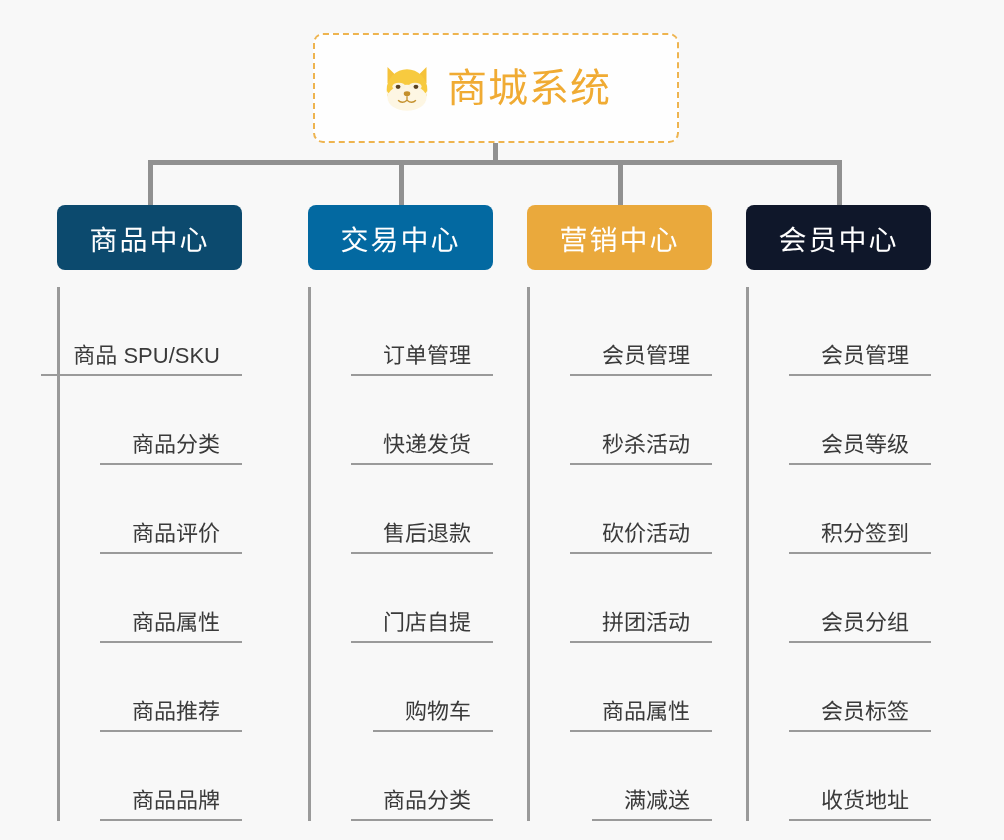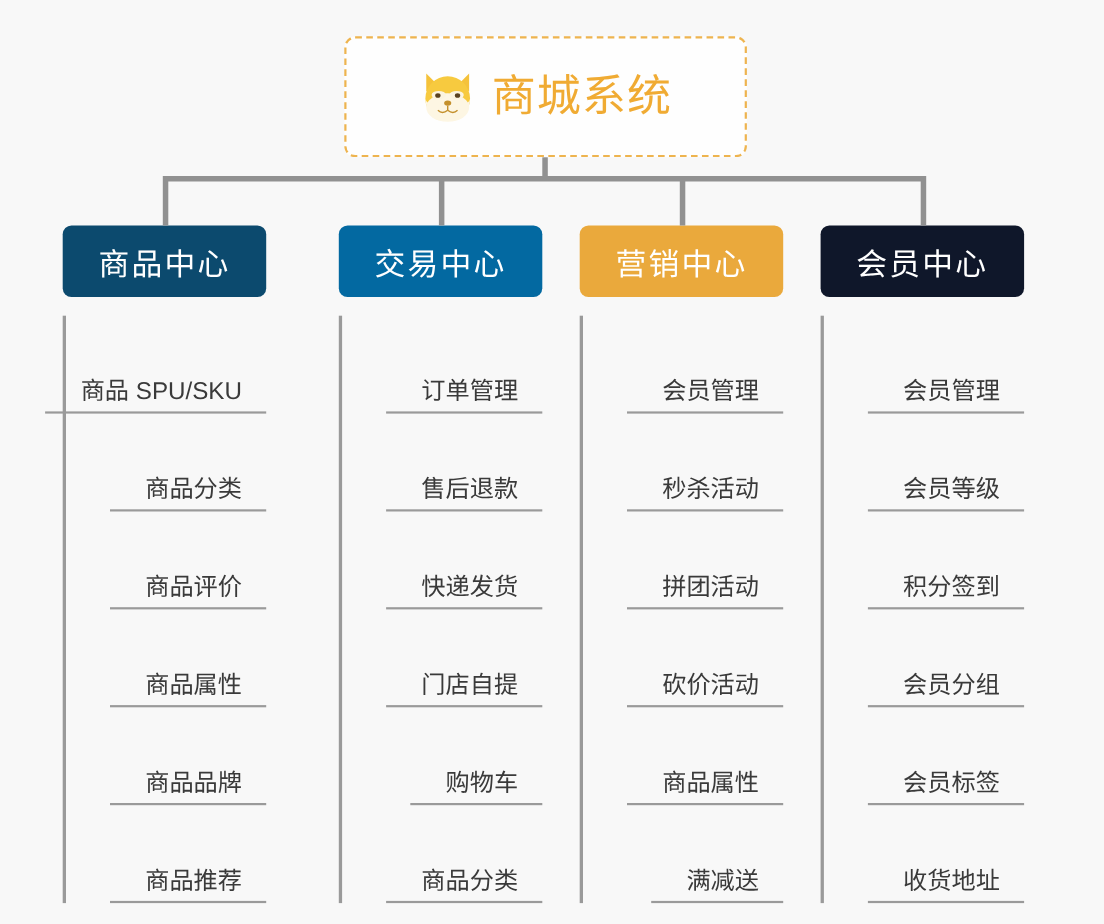--- a/index.html
+++ b/index.html
@@ -120,40 +120,40 @@
           <div class="leaf">
             <div class="leaf-inner">商品分类</div>
           </div>
           <div class="leaf">
             <div class="leaf-inner">商品评价</div>
           </div>
           <div class="leaf">
             <div class="leaf-inner">商品属性</div>
           </div>
           <div class="leaf">
+            <div class="leaf-inner">商品推荐</div>
+          </div>
+          <div class="leaf">
             <div class="leaf-inner">商品品牌</div>
-          </div>
-          <div class="leaf">
-            <div class="leaf-inner">商品推荐</div>
           </div>
         </div>
       </div>
       <div class="column" style="left: 308px; width: 185px;">
         <div class="cat-box" style="background: #0369a1; width: 185px;">
           <span>交易中心</span>
         </div>
         <div class="leaves">
           <div class="leaf">
             <div class="leaf-inner">订单管理</div>
           </div>
           <div class="leaf">
+            <div class="leaf-inner">快递发货</div>
+          </div>
+          <div class="leaf">
             <div class="leaf-inner">售后退款</div>
-          </div>
-          <div class="leaf">
-            <div class="leaf-inner">快递发货</div>
           </div>
           <div class="leaf">
             <div class="leaf-inner">门店自提</div>
           </div>
           <div class="leaf">
             <div class="leaf-inner">购物车</div>
           </div>
           <div class="leaf">
             <div class="leaf-inner">商品分类</div>
           </div>
@@ -164,24 +164,24 @@
           <span>营销中心</span>
         </div>
         <div class="leaves">
           <div class="leaf">
             <div class="leaf-inner">会员管理</div>
           </div>
           <div class="leaf">
             <div class="leaf-inner">秒杀活动</div>
           </div>
           <div class="leaf">
+            <div class="leaf-inner">砍价活动</div>
+          </div>
+          <div class="leaf">
             <div class="leaf-inner">拼团活动</div>
-          </div>
-          <div class="leaf">
-            <div class="leaf-inner">砍价活动</div>
           </div>
           <div class="leaf">
             <div class="leaf-inner">商品属性</div>
           </div>
           <div class="leaf">
             <div class="leaf-inner">满减送</div>
           </div>
         </div>
       </div>
       <div class="column" style="left: 746px; width: 185px;">

